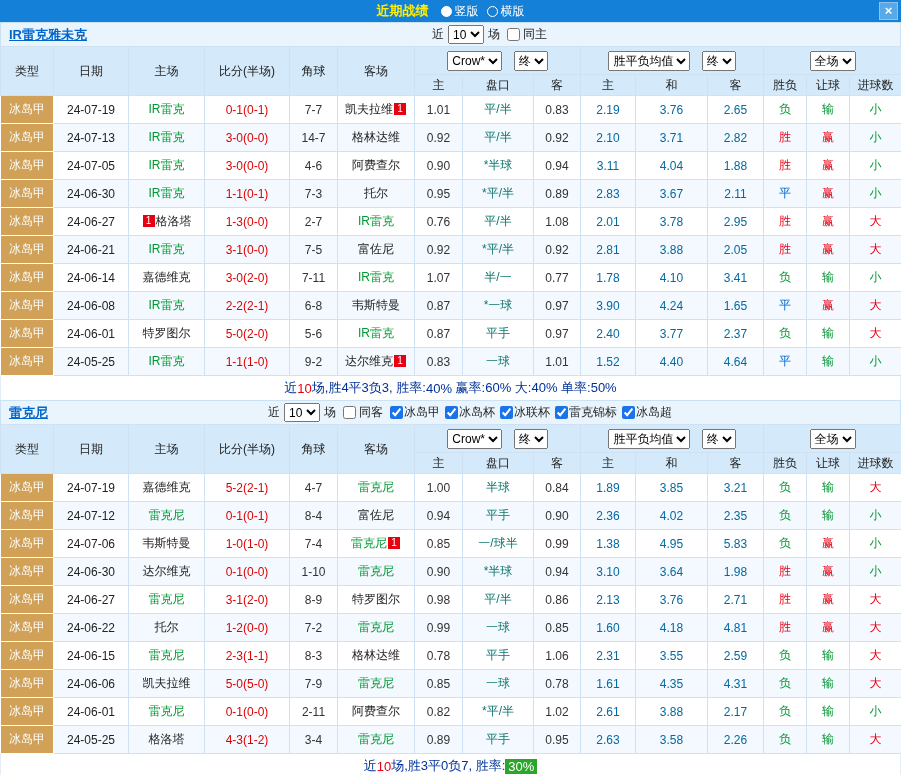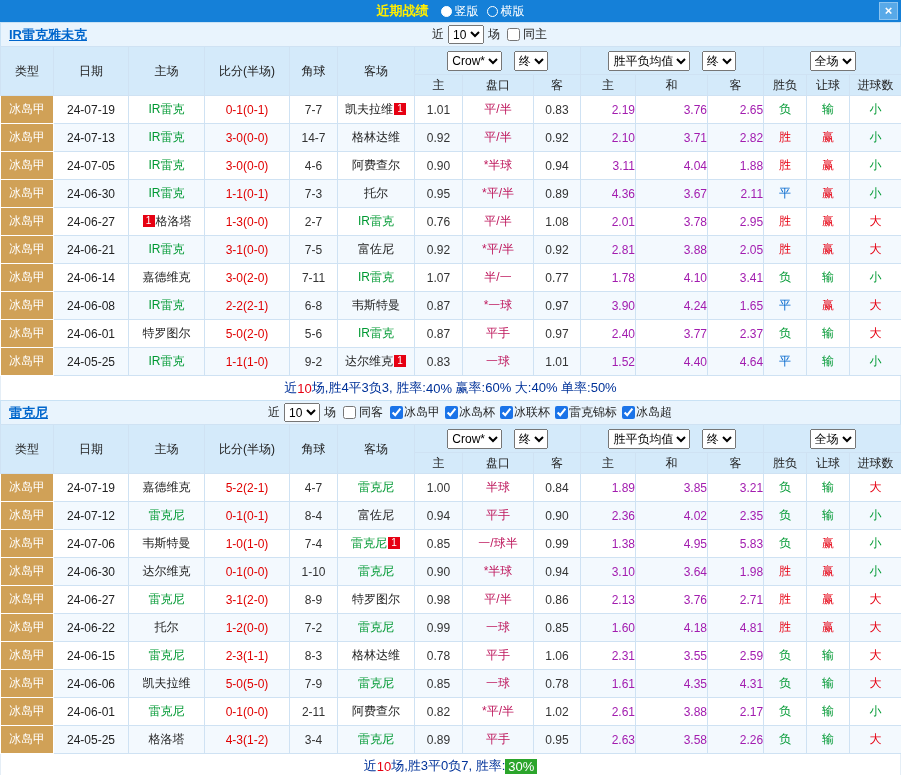--- a/index.html
+++ b/index.html
@@ -27,22 +27,22 @@
   thead tr.h1 th{height:28px;}
   thead tr.h2 th{height:21px;}
   thead select{font-size:12px;height:20px;margin:0 4px;}
   tbody td{height:28px;background:#fff;}
   tbody tr:nth-child(even) td{background:#f3f9fe;}
   td.type{background:#d0a157 !important;color:#fff;border-color:#fff;}
   .t-date{color:#222;}
   .t-score{color:#e00000;}
   .t-corner{color:#333;}
   .t-asia{color:#333;}
-  .t-pan{color:#be185d;}
-  .t-eu{color:#a21caf;text-align:right;}
+  .t-pan{color:#0f766e;}
+  .t-eu{color:#0369a1;}
   .team-self{color:#009933;}
   .team-opp{color:#222;}
   .c-win{color:#e60012;}
   .c-draw{color:#0066cc;}
   .c-lose{color:#009933;}
   .badge1{display:inline-block;min-width:12px;height:12px;line-height:12px;background:#e60012;color:#fff;font-size:10px;text-align:center;margin:0 1px;vertical-align:1px;}
   
   .summary{height:24px;display:flex;align-items:center;justify-content:center;font-size:13px;color:#003299;background:#fff;border-left:1px solid #e5eef6;border-right:1px solid #e5eef6;}
   .summary span{white-space:pre;}
   .summary .cnt{color:#e60012;}
@@ -176,21 +176,21 @@
         <tr>
           <td class="type">冰岛甲</td>
           <td class="t-date">24-06-30</td>
           <td><span class="team-self">IR雷克</span></td>
           <td class="t-score">1-1(0-1)</td>
           <td class="t-corner">7-3</td>
           <td><span class="team-opp">托尔</span></td>
           <td class="t-asia">0.95</td>
           <td class="t-pan">*平/半</td>
           <td class="t-asia">0.89</td>
-          <td class="t-eu">4.36</td>
+          <td class="t-eu">2.83</td>
           <td class="t-eu">3.67</td>
           <td class="t-eu">2.11</td>
           <td class="c-draw">平</td>
           <td class="c-win">赢</td>
           <td class="c-lose">小</td>
         </tr>
         <tr>
           <td class="type">冰岛甲</td>
           <td class="t-date">24-06-27</td>
           <td><span class="badge1">1</span><span class="team-opp">格洛塔</span></td>

